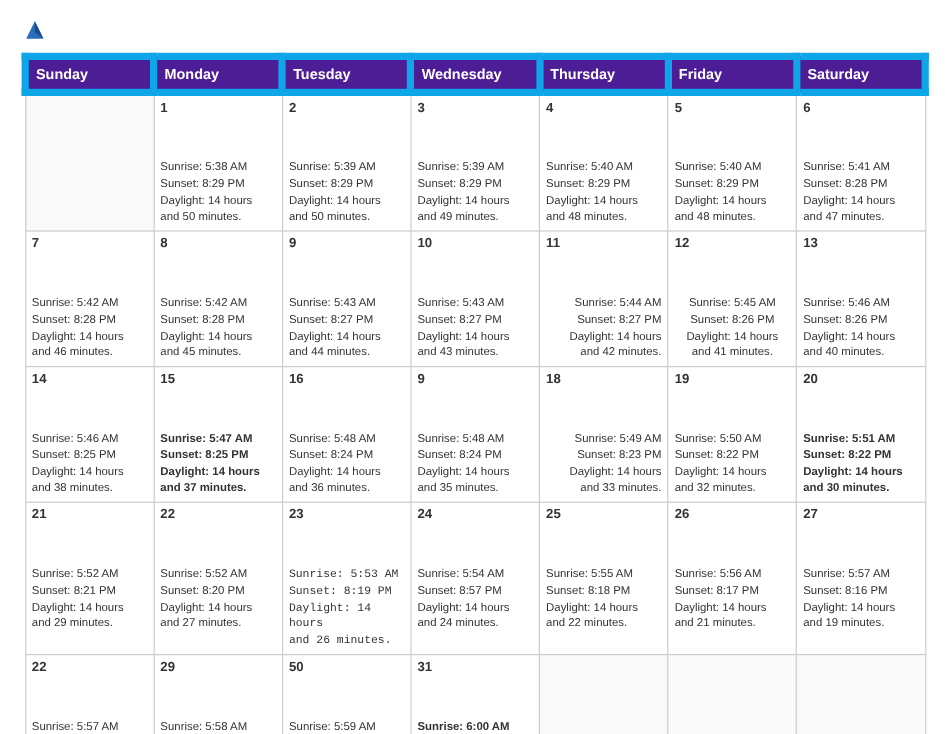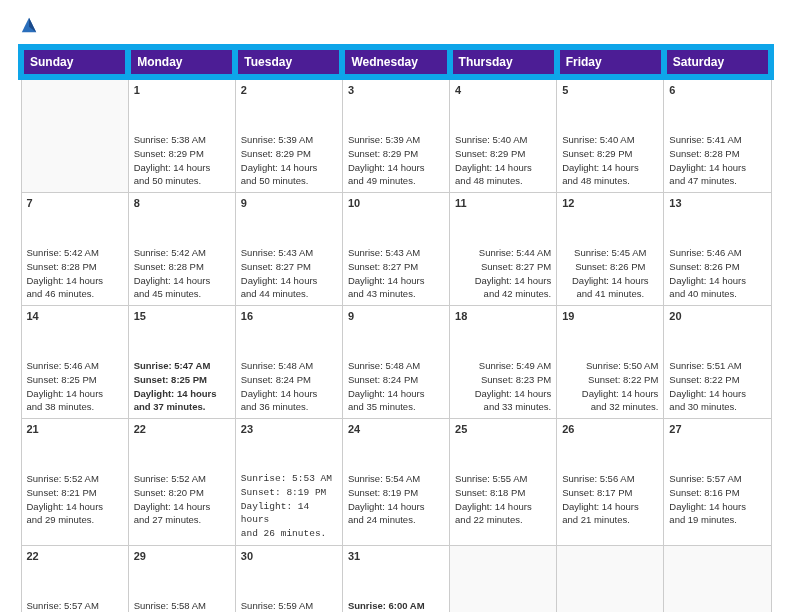--- a/index.html
+++ b/index.html
@@ -263,28 +263,28 @@
           </td>
           <td>
             <span class="day-num">18</span>
             <div class="day-info" style="white-space: pre-line; text-align: right;">Sunrise: 5:49 AM
 Sunset: 8:23 PM
 Daylight: 14 hours
 and 33 minutes.</div>
           </td>
           <td>
             <span class="day-num">19</span>
-            <div class="day-info" style="white-space: pre-line; text-align: right;">Sunrise: 5:50 AM
+            <div class="day-info" style="white-space: pre-line;">Sunrise: 5:50 AM
 Sunset: 8:22 PM
 Daylight: 14 hours
 and 32 minutes.</div>
           </td>
           <td>
             <span class="day-num">20</span>
-            <div class="day-info" style="white-space: pre-line;">Sunrise: 5:51 AM
+            <div class="day-info" style="white-space: pre-line; font-weight: bold;">Sunrise: 5:51 AM
 Sunset: 8:22 PM
 Daylight: 14 hours
 and 30 minutes.</div>
           </td>
         </tr>
         <tr>
           <td>
             <span class="day-num">21</span>
             <div class="day-info" style="white-space: pre-line;">Sunrise: 5:52 AM
 Sunset: 8:21 PM
@@ -301,21 +301,21 @@
           <td>
             <span class="day-num">23</span>
             <div class="day-info" style="white-space: pre-line; font-family: Liberation Mono, monospace;">Sunrise: 5:53 AM
 Sunset: 8:19 PM
 Daylight: 14 hours
 and 26 minutes.</div>
           </td>
           <td>
             <span class="day-num">24</span>
             <div class="day-info" style="white-space: pre-line;">Sunrise: 5:54 AM
-Sunset: 8:19 PM
+Sunset: 8:57 PM
 Daylight: 14 hours
 and 24 minutes.</div>
           </td>
           <td>
             <span class="day-num">25</span>
             <div class="day-info" style="white-space: pre-line;">Sunrise: 5:55 AM
 Sunset: 8:18 PM
 Daylight: 14 hours
 and 22 minutes.</div>
           </td>
@@ -343,21 +343,21 @@
 and 17 minutes.</div>
           </td>
           <td>
             <span class="day-num">29</span>
             <div class="day-info" style="white-space: pre-line;">Sunrise: 5:58 AM
 Sunset: 8:14 PM
 Daylight: 14 hours
 and 15 minutes.</div>
           </td>
           <td>
-            <span class="day-num">30</span>
+            <span class="day-num">50</span>
             <div class="day-info" style="white-space: pre-line;">Sunrise: 5:59 AM
 Sunset: 8:13 PM
 Daylight: 14 hours
 and 14 minutes.</div>
           </td>
           <td>
             <span class="day-num">31</span>
             <div class="day-info" style="white-space: pre-line; font-weight: bold;">Sunrise: 6:00 AM
 Sunset: 8:12 PM
 Daylight: 14 hours

